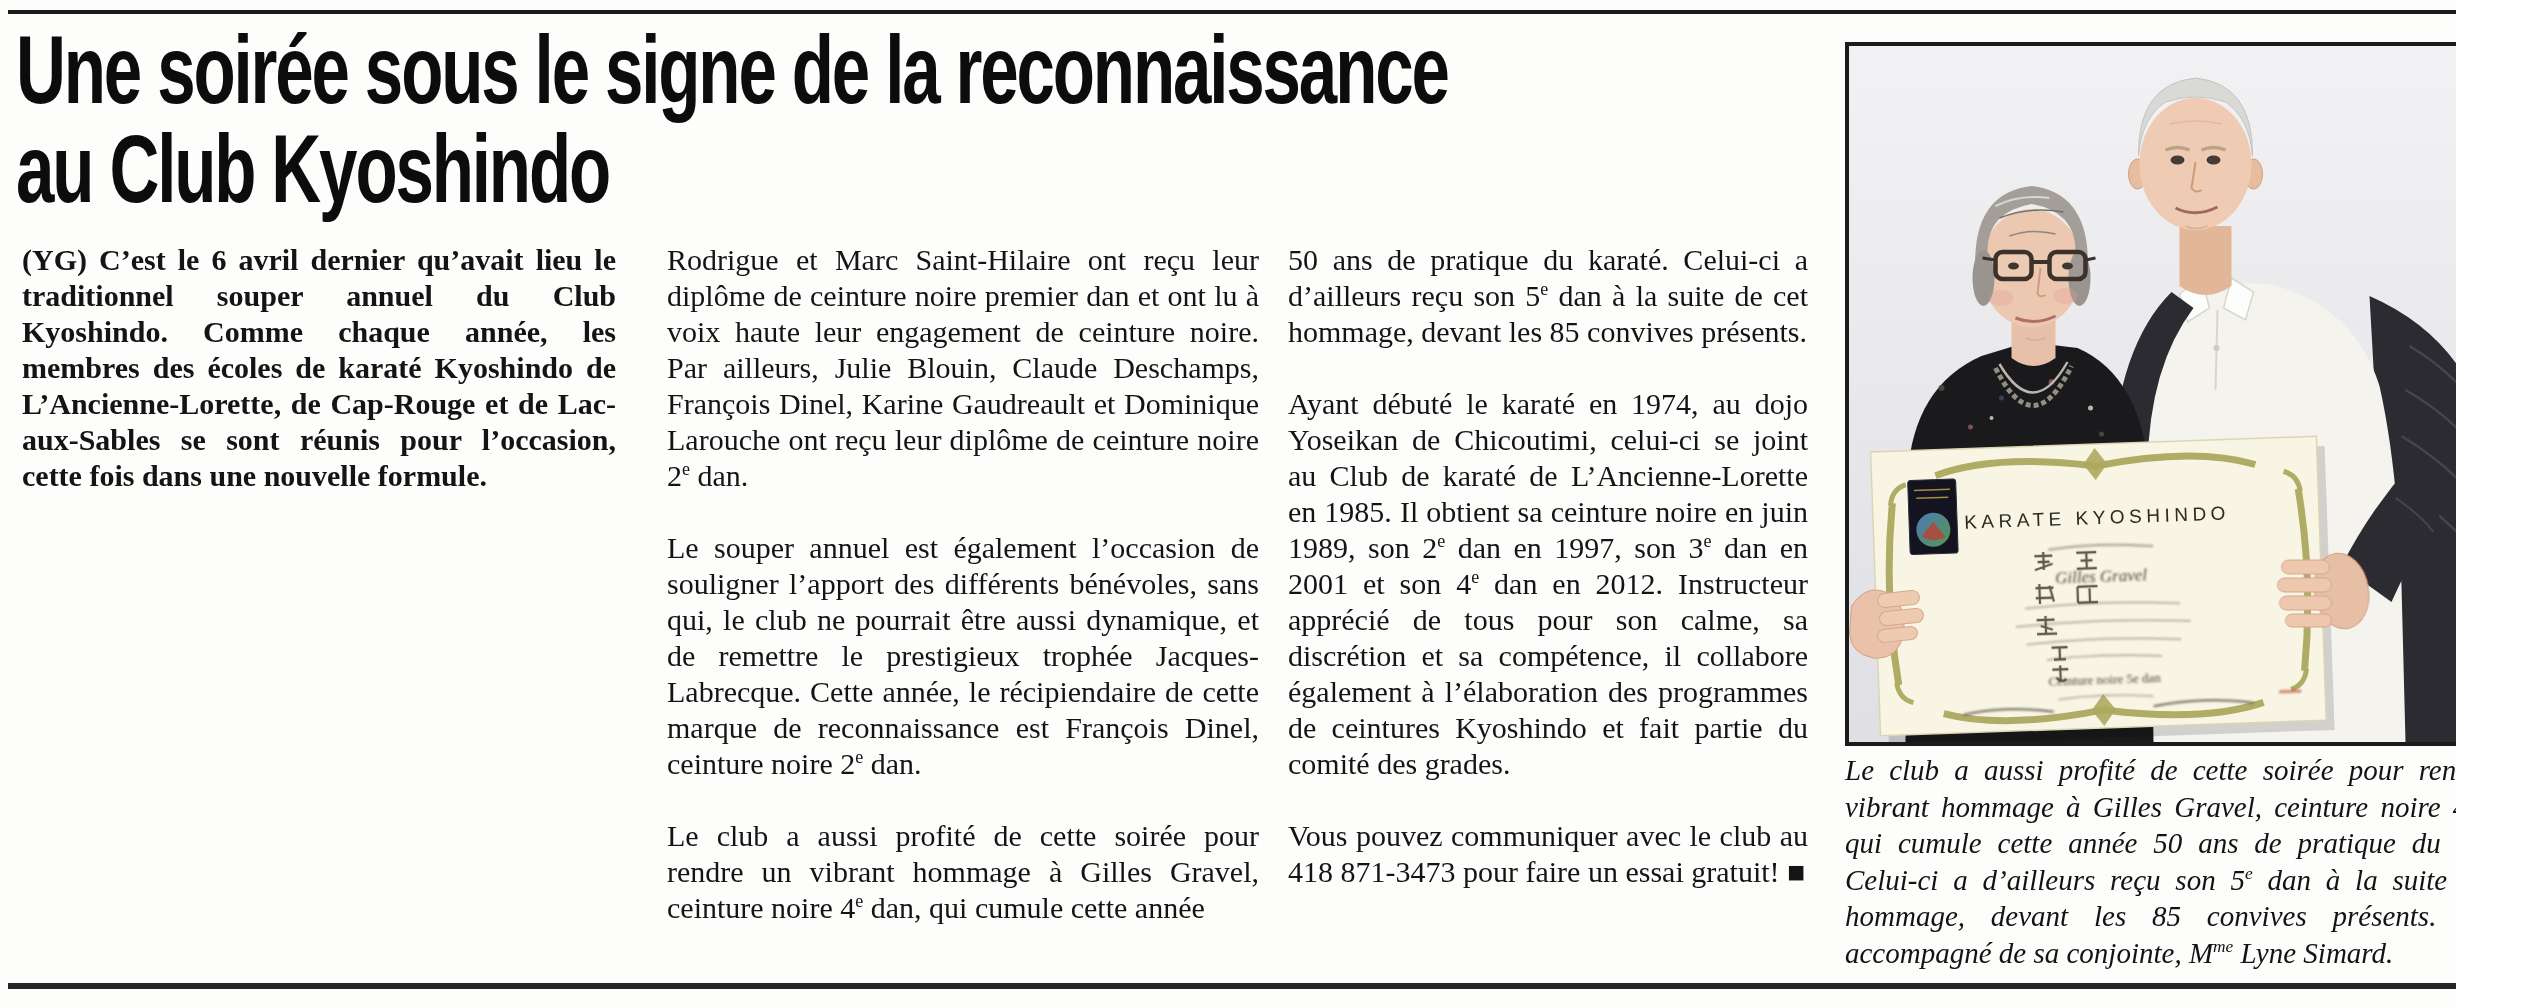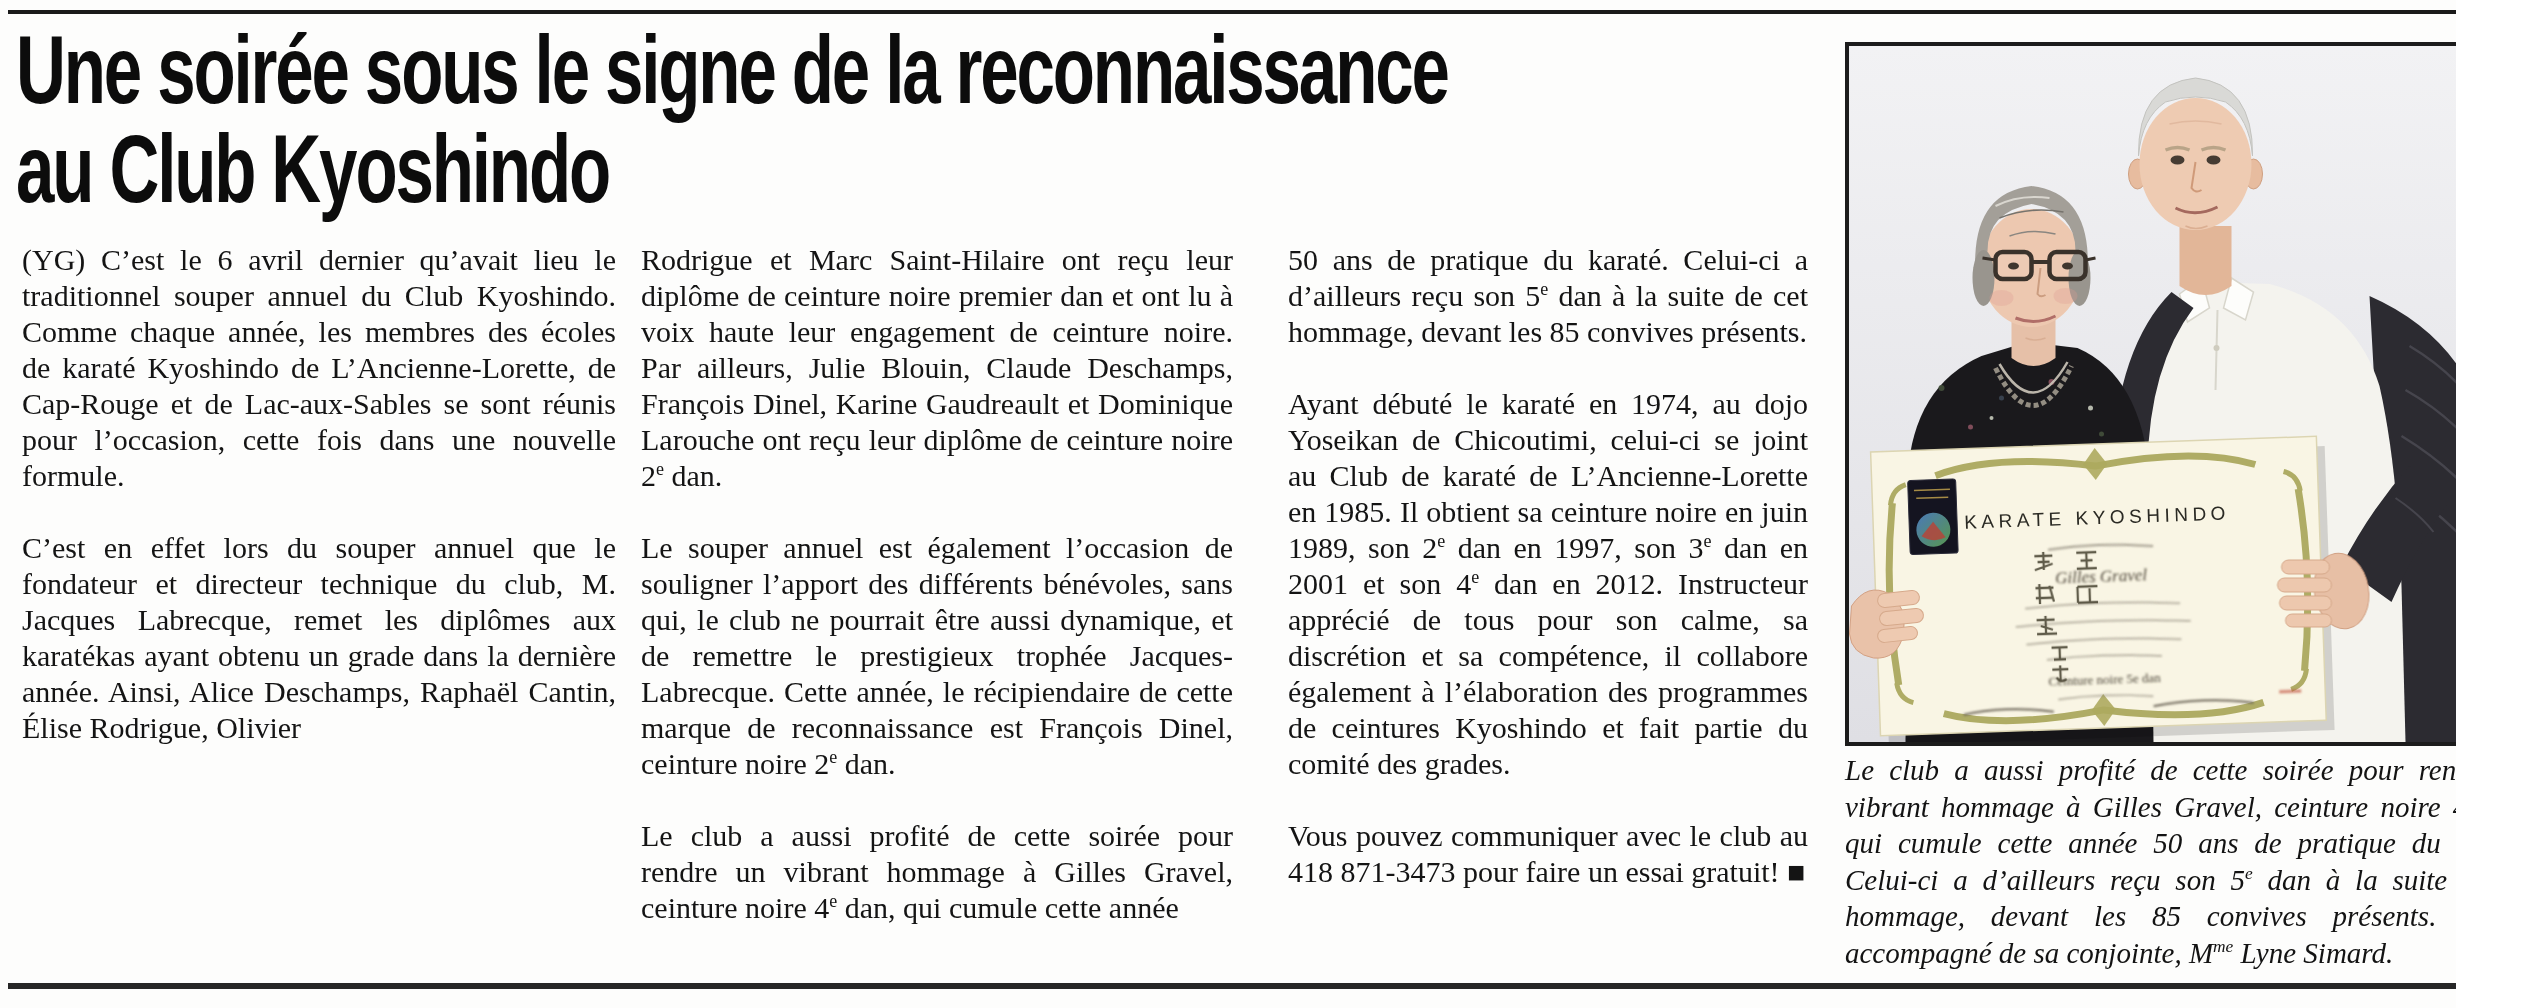--- a/index.html
+++ b/index.html
@@ -13,24 +13,24 @@
 
   #headline{
     position:absolute;left:16px;top:20px;
     font-family:"Liberation Sans",sans-serif;font-weight:bold;color:#0c0c0c;
     transform:scaleX(0.72);transform-origin:0 0;
   }
   .headline-line{font-size:96px;line-height:99px;letter-spacing:-3px;white-space:nowrap;}
 
   .col{position:absolute;top:242px;text-align:justify;font-size:30px;line-height:36px;}
   #col-1{left:22px;width:594px;}
-  #col-2{left:641px;width:592px;}
+  #col-2{left:667px;width:592px;}
   #col-3{left:1288px;width:520px;}
   .para{margin:0 0 36px 0;}
-  .para.bold{font-weight:normal;}
+  .para.bold{font-weight:bold;}
   sup{font-size:0.6em;line-height:0;vertical-align:super;}
 
   #photo-frame{
     position:absolute;left:1845px;top:42px;width:693px;height:704px;
     border:4px solid #1c1c1c;box-sizing:border-box;background:#e9e9ec;
   }
   #photo-frame svg{display:block;width:100%;height:100%;}
 
   #photo-caption{
     position:absolute;left:1845px;top:752px;width:693px;
@@ -44,21 +44,20 @@
 
   <div id="rule-top" class="rule"></div>
 
   <div id="headline">
     <div class="headline-line">Une soirée sous le signe de la reconnaissance</div>
     <div class="headline-line">au Club Kyoshindo</div>
   </div>
 
   <div id="col-1" class="col">
       <p class="para bold">(YG) C’est le 6 avril dernier qu’avait lieu le traditionnel souper annuel du Club Kyoshindo. Comme chaque année, les membres des écoles de karaté Kyoshindo de L’Ancienne-Lorette, de Cap-Rouge et de Lac-aux-Sables se sont réunis pour l’occasion, cette fois dans une nouvelle formule.</p>
-      <p class="para">C’est en effet lors du souper annuel que le fondateur et directeur technique du club, M. Jacques Labrecque, remet les diplômes aux karatékas ayant obtenu un grade dans la dernière année. Ainsi, Alice Deschamps, Raphaël Cantin, Élise Rodrigue, Olivier</p>
     </div>
   <div id="col-2" class="col">
       <p class="para">Rodrigue et Marc Saint-Hilaire ont reçu leur diplôme de ceinture noire premier dan et ont lu à voix haute leur engagement de ceinture noire. Par ailleurs, Julie Blouin, Claude Deschamps, François Dinel, Karine Gaudreault et Dominique Larouche ont reçu leur diplôme de ceinture noire 2<sup>e</sup> dan.</p>
       <p class="para">Le souper annuel est également l’occasion de souligner l’apport des différents bénévoles, sans qui, le club ne pourrait être aussi dynamique, et de remettre le prestigieux trophée Jacques-Labrecque. Cette année, le récipiendaire de cette marque de reconnaissance est François Dinel, ceinture noire 2<sup>e</sup> dan.</p>
       <p class="para">Le club a aussi profité de cette soirée pour rendre un vibrant hommage à Gilles Gravel, ceinture noire 4<sup>e</sup> dan, qui cumule cette année</p>
     </div>
   <div id="col-3" class="col">
       <p class="para">50 ans de pratique du karaté. Celui-ci a d’ailleurs reçu son 5<sup>e</sup> dan à la suite de cet hommage, devant les 85 convives présents.</p>
       <p class="para">Ayant débuté le karaté en 1974, au dojo Yoseikan de Chicoutimi, celui-ci se joint au Club de karaté de L’Ancienne-Lorette en 1985. Il obtient sa ceinture noire en juin 1989, son 2<sup>e</sup> dan en 1997, son 3<sup>e</sup> dan en 2001 et son 4<sup>e</sup> dan en 2012. Instructeur apprécié de tous pour son calme, sa discrétion et sa compétence, il collabore également à l’élaboration des programmes de ceintures Kyoshindo et fait partie du comité des grades.</p>
       <p class="para">Vous pouvez communiquer avec le club au 418 871-3473 pour faire un essai gratuit! ■</p>

